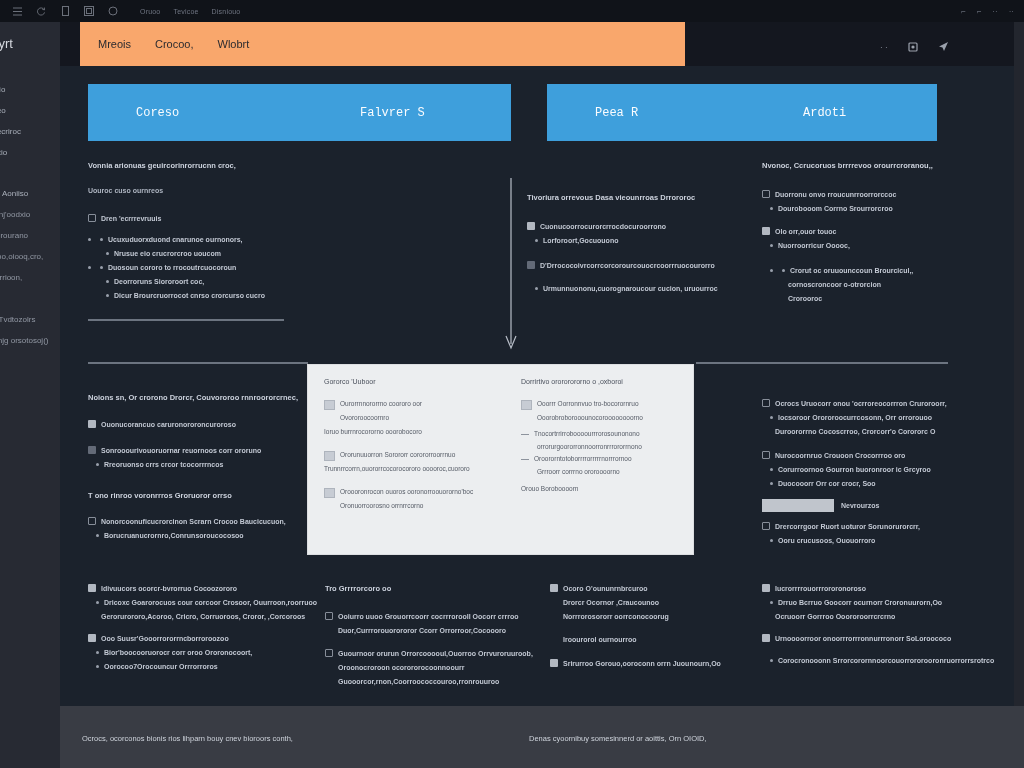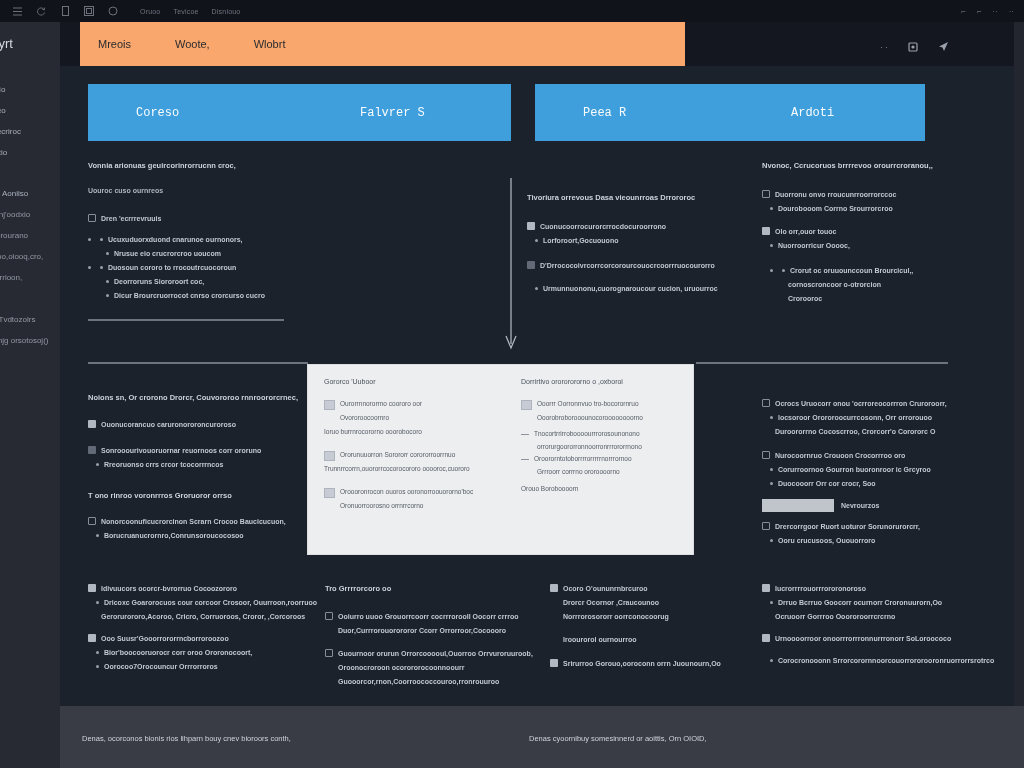--- a/index.html
+++ b/index.html
@@ -50,37 +50,37 @@
 
   
   .content {
     position: absolute; left: 60px; top: 66px; width: 964px; height: 640px;
     background: #1b222c;
   }
 
   
   .orangebar {
     position: absolute; left: 80px; top: 22px; width: 605px; height: 44px;
-    background: #f9a76c; display: flex; align-items: center; gap: 44px;
+    background: #f9a76c; display: flex; align-items: center; gap: 24px;
     padding-left: 18px;
   }
   .orangebar span {
     font-size: 11px; color: #2b2b2f; filter: blur(.6px); white-space: nowrap;
   }
 
   
   .bluebar {
     position: absolute; height: 57px; background: #3e9fdc;
     display: flex; align-items: center; font-family: Liberation Mono, monospace;
   }
   .bluebar .bb-l { position: absolute; left: 48px; font-size: 12px; color: #fbfcfe; filter: blur(.65px); }
   .bluebar .bb-r { position: absolute; font-size: 12px; color: #fbfcfe; filter: blur(.65px); }
   #bluebar-1 { left: 88px; top: 84px; width: 423px; }
   #bluebar-1 .bb-r { left: 272px; }
-  #bluebar-2 { left: 535px; top: 84px; width: 390px; }
+  #bluebar-2 { left: 547px; top: 84px; width: 390px; }
   #bluebar-2 .bb-r { left: 256px; }
 
   
   .tline {
     font-size: 7px; line-height: 11px; color: #c3c9d4;
     filter: blur(.62px); white-space: nowrap;
   }
   .tline.head { color: #cdd3de; font-size: 7.5px; }
   .tline.sub  { color: #aeb5c1; }
   .row { display: flex; align-items: flex-start; gap: 5px; margin-bottom: 3px; }
@@ -228,21 +228,21 @@
       <div class="sb-item dim">ca Tvdtozolrs</div>
       <div class="sb-item dim">rnrnjg orsotosoj()</div>
     </div>
   </div>
 
   <div class="content"></div>
   <div class="edge-right"></div>
 
   <div class="orangebar">
     <span>Mreois</span>
-    <span>Woote,</span>
+    <span>Crocoo,</span>
     <span>Wlobrt</span>
   </div>
 
   <div style="position:absolute;left:880px;top:38px;display:flex;gap:20px;align-items:center;">
     <span style="font-size:8px;color:#8a8f9b;filter:blur(.4px);">· ·</span>
     <span>
       <svg width="10" height="10" viewBox="0 0 10 10">
           <rect x="1" y="1" width="8" height="8" rx="1" fill="none" stroke="#9ba1ac" stroke-width="1.2"></rect>
           <circle cx="5" cy="5" r="1.6" fill="#9ba1ac"></circle>
         </svg>
@@ -528,17 +528,17 @@
       <span class="chk"></span>
       <span class="tline">Urnoooorroor  onoorrrorrronnurrronorr  SoLoroococo</span>
     </div>
     <div class="row" style="padding-left:4px;margin-top:11px;">
       <span class="bul"></span>
       <span class="tline">Corocronooonn  Srrorcorornnoorcouorrororooronruorrorrsrotrco</span>
     </div>
   </div>
 
   <div class="footer">
-    <span class="f-l">Denas, ocorconos  bionis  rios  lihparn  bouy cnev  bioroors  conth,</span>
+    <span class="f-l">Ocrocs, ocorconos  bionis  rios  lihparn  bouy cnev  bioroors  conth,</span>
     <span class="f-r">Denas  cyoornibuy  somesinnerd  or  aoittis,  Orn  OIOID,</span>
   </div>
 
 </div>
 
 </body></html>

